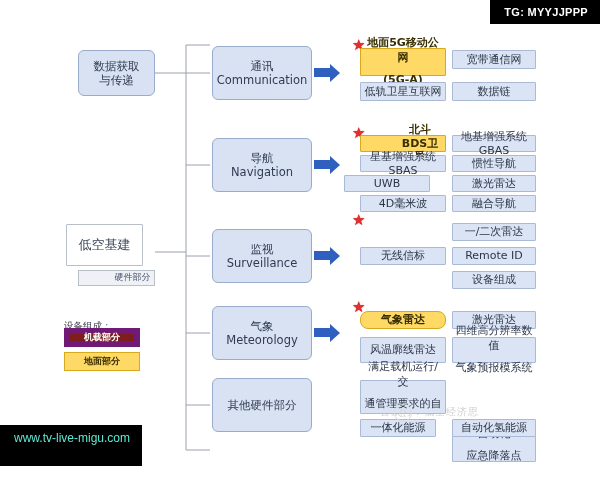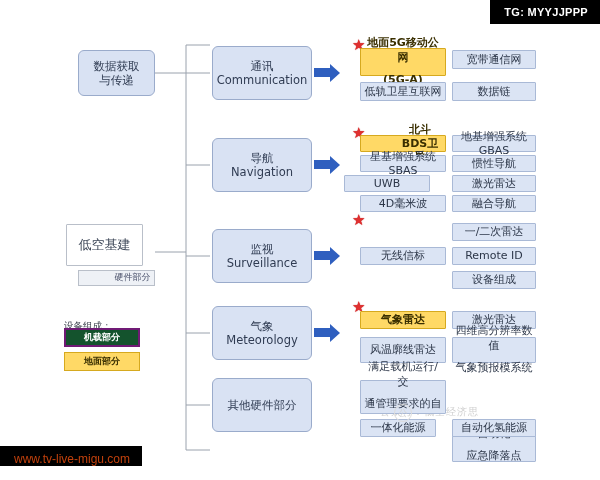--- a/index.html
+++ b/index.html
@@ -33,23 +33,23 @@
     letter-spacing: 0.3px;
     font-family: "Liberation Sans", sans-serif;
   }
 
   
   .url-bar {
     position: absolute;
     left: 0;
     bottom: 14px;
     background: #000000;
-    color: #c2410c;
+    color: #5eead4;
     font-size: 12px;
-    padding: 6px 12px 0 14px;
+    padding: 6px 12px 21px 14px;
     font-family: "Liberation Sans", sans-serif;
   }
 
   
   .box {
     position: absolute;
     box-sizing: border-box;
     display: flex;
     flex-direction: column;
     align-items: center;
@@ -98,22 +98,22 @@
 
   
   .leaf.gold {
     background: #ffd966;
     border: 1px solid #d6a91f;
     color: #3a2f00;
     font-weight: bold;
   }
   
   .legend-air {
-    background: #14532d;
-    border: 2px solid #701a75;
+    background: #7f1d1d;
+    border: 6px solid #701a75;
     color: #ffffff;
     font-size: 9px;
     font-weight: bold;
   }
   .legend-gnd {
     background: #ffd966;
     border: 1px solid #d6a91f;
     color: #3a2f00;
     font-size: 9px;
     font-weight: bold;
@@ -306,21 +306,21 @@
   </div>
 
   <div class="box node-blue" style="left:212px; top:306px; width:100px; height:54px;">
     <span class="cn">气象</span>
     <span class="en">Meteorology</span>
   </div>
   <div class="arrow-shaft" style="left:314px; top:328px; width:16px;"></div>
   <div class="arrow-head" style="left:330px; top:324px;"></div>
   <div class="star" style="left:352px; top:300px;">★</div>
 
-  <div class="box leaf gold" style="left:360px; top:311px; width:86px; height:18px;">
+  <div class="box leaf gold" style="left:360px; top:311px; width:86px; height:18px;border-radius:8px;">
     <span>气象雷达</span>
   </div>
   <div class="box leaf" style="left:452px; top:311px; width:84px; height:18px;">
     <span>激光雷达</span>
   </div>
   <div class="box leaf" style="left:360px; top:337px; width:86px; height:26px;">
     <span>风温廓线雷达</span>
   </div>
   <div class="box leaf two-line" style="left:452px; top:337px; width:84px; height:26px;">
     <span>四维高分辨率数值</span>

